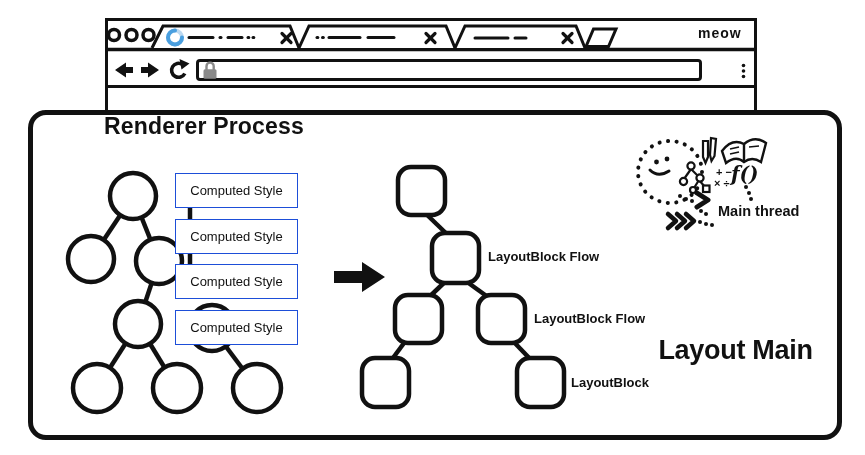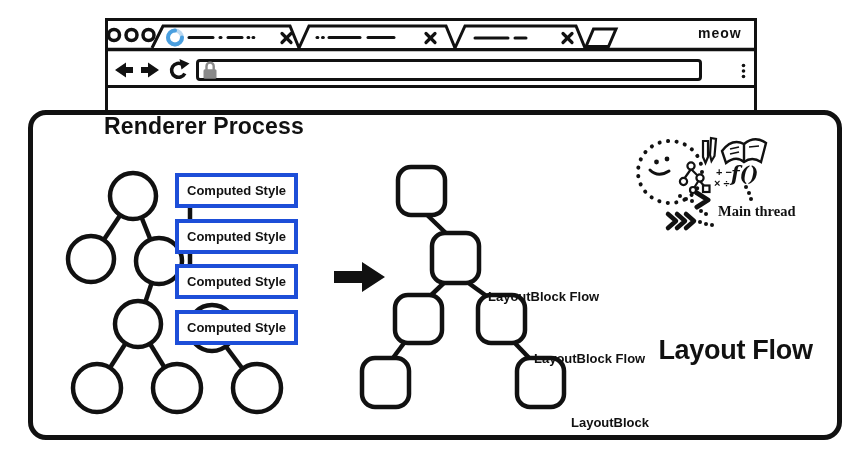--- a/index.html
+++ b/index.html
@@ -10,28 +10,28 @@
   .browser-window{left:105px;top:18px;width:652px;height:96px;border:3px solid #111;
                   box-sizing:border-box;background:#fff;z-index:1;}
   .url-bar{left:196px;top:59px;width:506px;height:22px;border:3px solid #111;border-radius:4px;
            box-sizing:border-box;background:#fff;z-index:2;}
   .url-text{left:222px;top:62px;font-size:13px;font-weight:bold;letter-spacing:.2px;z-index:4;}
   .brand{left:698px;top:25px;width:56px;font-size:14px;font-weight:bold;letter-spacing:1px;z-index:4;}
   
   .panel{left:28px;top:110px;width:814px;height:330px;border:5px solid #111;border-radius:18px;
          box-sizing:border-box;background:#fff;z-index:1;}
   .panel-title{left:56px;top:113px;font-size:23px;font-weight:bold;letter-spacing:.2px;z-index:4;margin-left:48px;}
-  .cs-box{left:175px;width:123px;height:35px;border:4px solid #1d4ed8;box-sizing:border-box;background:#fff;
-          display:flex;align-items:center;justify-content:center;font-size:13px;font-weight:bold;z-index:3;}
+  .cs-box{left:175px;width:123px;height:35px;border:1px solid #1d4ed8;box-sizing:border-box;background:#fff;
+          display:flex;align-items:center;justify-content:center;font-size:13px;font-weight:normal;z-index:3;}
   .cs-1{top:173px;} .cs-2{top:219px;} .cs-3{top:264px;} .cs-4{top:310px;}
-  .node-label{font-size:13px;font-weight:bold;z-index:4;white-space:nowrap;margin-top:40px;}
+  .node-label{font-size:13px;font-weight:bold;z-index:4;white-space:nowrap;}
   .lbl-1{left:488px;top:249px;} .lbl-2{left:534px;top:311px;} .lbl-3{left:571px;top:375px;}
   .layout-tree-heading{left:648px;top:335px;width:175px;text-align:center;font-size:27px;
                        font-weight:bold;letter-spacing:-.3px;z-index:4;}
-  .main-thread-label{left:718px;top:203px;font-size:14.5px;font-weight:bold;z-index:4;font-family:Liberation Serif, serif;}
+  .main-thread-label{left:718px;top:203px;font-size:14.5px;font-weight:bold;z-index:4;}
   svg.art{left:0;top:0;z-index:2;pointer-events:none;}
   svg.art .hit{pointer-events:auto;}
 </style>
 </head>
 <body>
 
 <div id="stage">
 
   <div class="abs browser-window"></div>
   <div class="abs url-bar"></div>
@@ -42,21 +42,21 @@
 
   <div class="abs cs-box cs-1">Computed Style</div>
   <div class="abs cs-box cs-2">Computed Style</div>
   <div class="abs cs-box cs-3">Computed Style</div>
   <div class="abs cs-box cs-4">Computed Style</div>
 
   <div class="abs node-label lbl-1">LayoutBlock Flow</div>
   <div class="abs node-label lbl-2">LayoutBlock Flow</div>
   <div class="abs node-label lbl-3">LayoutBlock</div>
 
-  <div class="abs layout-tree-heading">Layout Flow</div>
+  <div class="abs layout-tree-heading">Layout Main</div>
   <div class="abs main-thread-label">Main thread</div>
 
   <svg class="abs art" width="865" height="455" viewBox="0 0 865 455">
 
     <g class="hit">
       <circle cx="114" cy="35" r="5.5" fill="#fff" stroke="#111" stroke-width="3.5"></circle>
       <circle cx="131.5" cy="35" r="5.5" fill="#fff" stroke="#111" stroke-width="3.5"></circle>
       <circle cx="148.5" cy="35" r="5.5" fill="#fff" stroke="#111" stroke-width="3.5"></circle>
     </g>
 

